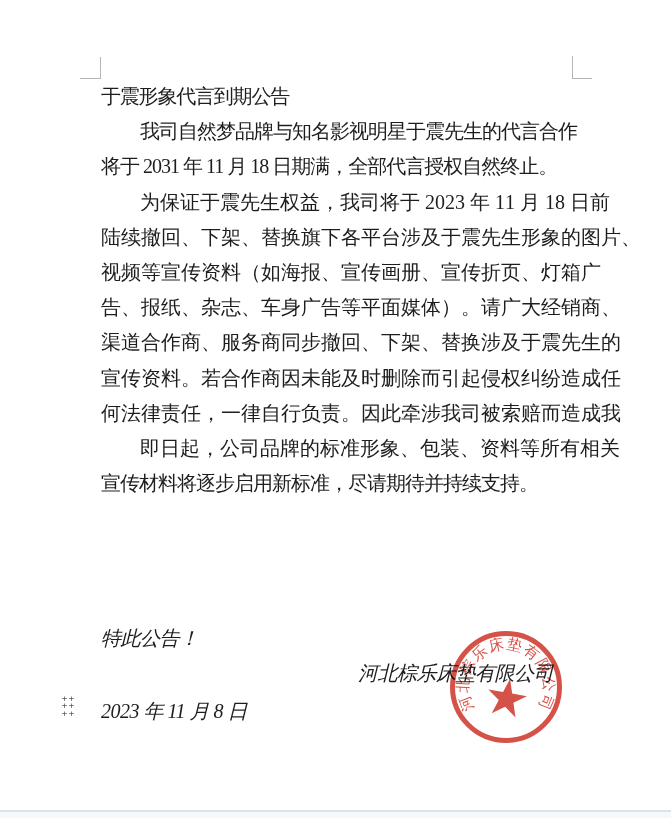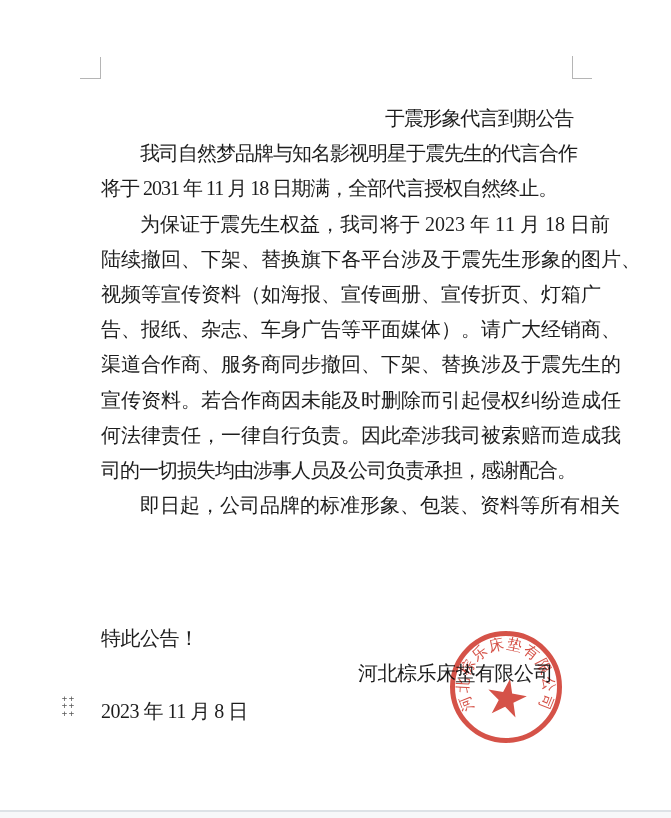--- a/index.html
+++ b/index.html
@@ -9,25 +9,25 @@
   }
   
   .mark{position:absolute;}
   .mark.tl{left:80px;top:57px;width:20px;height:21px;
     border-right:1.5px solid #b5b5b5;border-bottom:1.5px solid #b5b5b5;}
   .mark.tr{left:572px;top:56px;width:19px;height:22px;
     border-left:1.5px solid #b5b5b5;border-bottom:1.5px solid #b5b5b5;}
   
   .body-block{position:absolute;left:101px;top:79px;width:472px;}
   .line{height:35.2px;line-height:35.2px;font-size:20px;letter-spacing:-1px;white-space:nowrap;}
-  .line.title{text-align:right;letter-spacing:-1.2px;margin-top:22px;}
+  .line.title{text-align:left;letter-spacing:-1.2px;}
   .line.fill{display:flex;justify-content:space-between;letter-spacing:0;}
   .line.indent{padding-left:39px;}
   
-  .abs-line{position:absolute;font-size:20px;line-height:24px;letter-spacing:-0.5px;white-space:nowrap;}
+  .abs-line{position:absolute;font-size:20px;line-height:24px;letter-spacing:-0.5px;white-space:nowrap;font-style:italic;}
   .closing{left:101px;top:626px;}
   .company{left:101px;top:661px;width:452px;text-align:right;}
   .sign-date{left:101px;top:699px;width:459px;text-align:left;}
   
   .handle{position:absolute;left:61px;top:695px;display:grid;
     grid-template-columns:repeat(2,7px);grid-auto-rows:7.3px;
     font-family:"DejaVu Sans Mono",monospace;font-size:9px;line-height:7px;color:#585858;}
   .handle span{text-align:center;}
   
   .seal{position:absolute;left:436px;top:617px;opacity:0.87;mix-blend-mode:multiply;}
@@ -246,21 +246,20 @@
         <span>我</span>
         <span>司</span>
         <span>被</span>
         <span>索</span>
         <span>赔</span>
         <span>而</span>
         <span>造</span>
         <span>成</span>
         <span>我</span>
       </div>
-    <div class="line">司的一切损失均由涉事人员及公司负责承担，感谢配合。</div>
     <div class="line fill indent">
         <span>即</span>
         <span>日</span>
         <span>起</span>
         <span>，</span>
         <span>公</span>
         <span>司</span>
         <span>品</span>
         <span>牌</span>
         <span>的</span>
@@ -273,20 +272,21 @@
         <span>装</span>
         <span>、</span>
         <span>资</span>
         <span>料</span>
         <span>等</span>
         <span>所</span>
         <span>有</span>
         <span>相</span>
         <span>关</span>
       </div>
+    <div class="line">宣传材料将逐步启用新标准，尽请期待并持续支持。</div>
   </div>
 
   <div class="abs-line closing">特此公告！</div>
   <div class="abs-line company">河北棕乐床垫有限公司</div>
   <div class="abs-line sign-date">2023 年 11 月 8 日</div>
 
   <div class="handle">
     <span>+</span>
     <span>+</span>
     <span>+</span>

